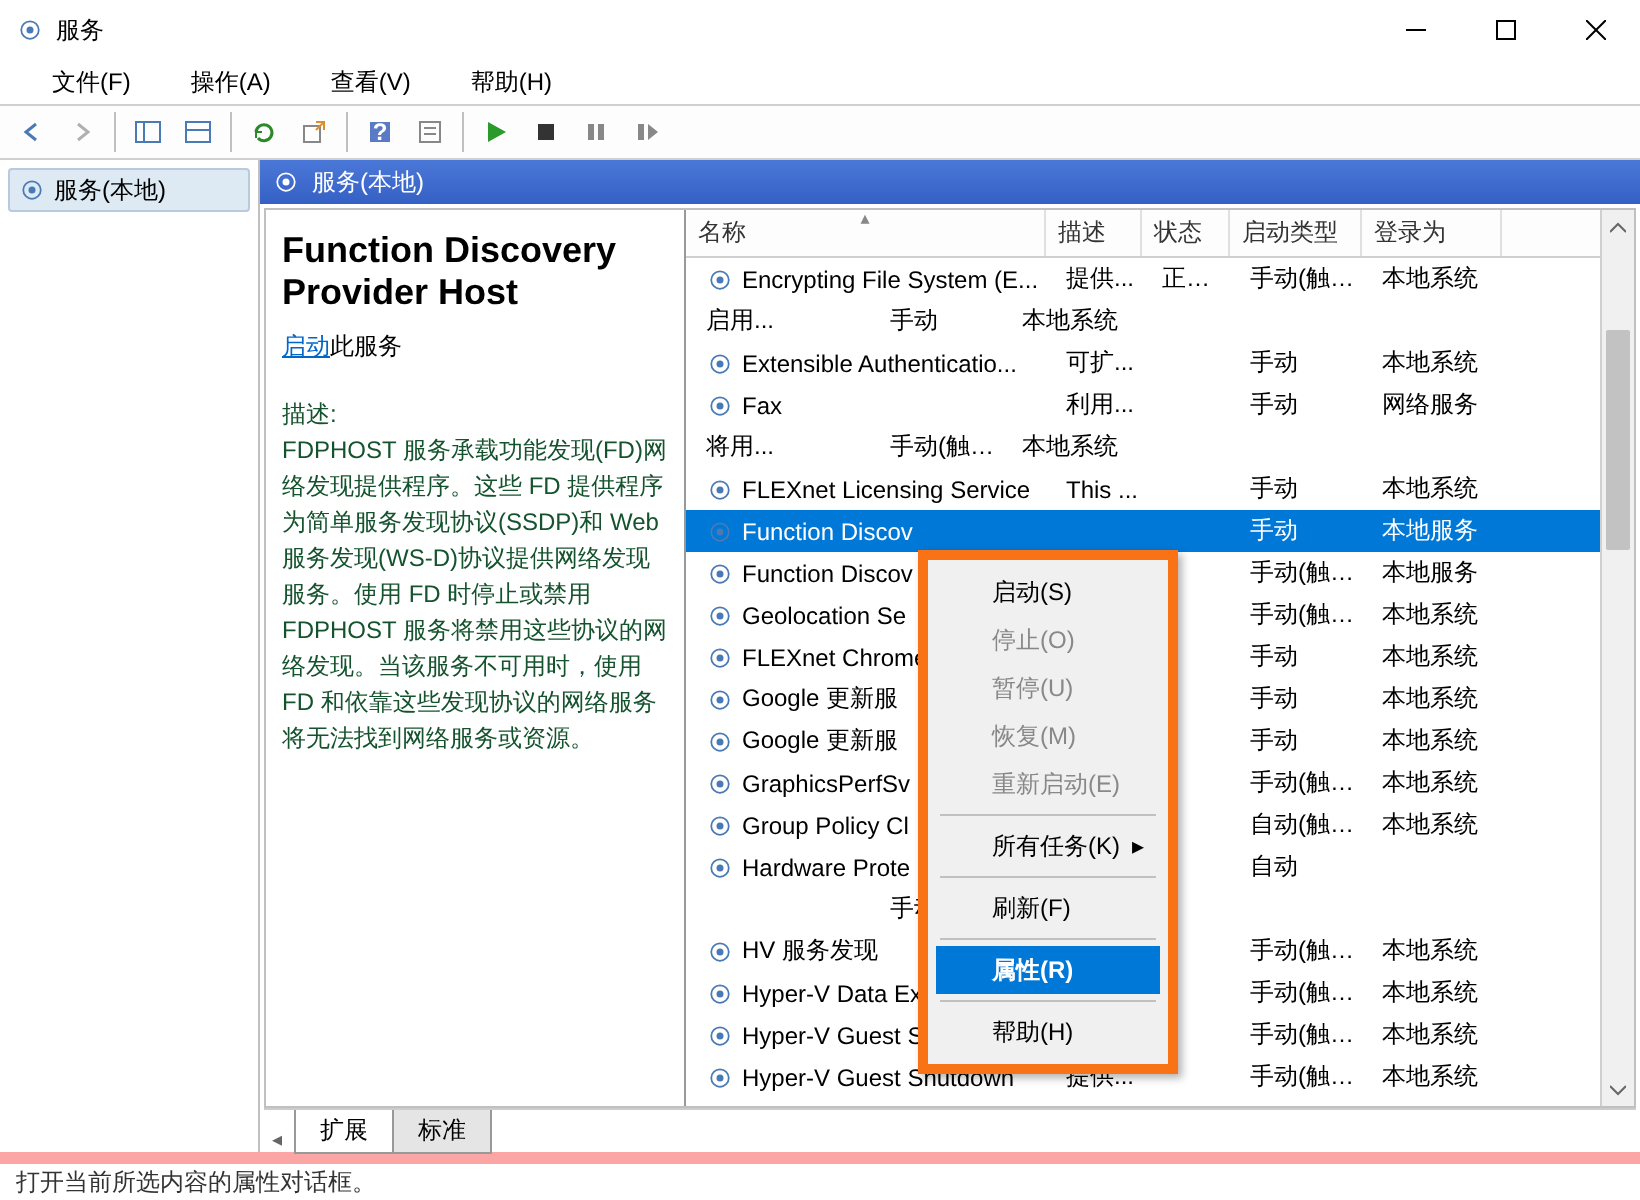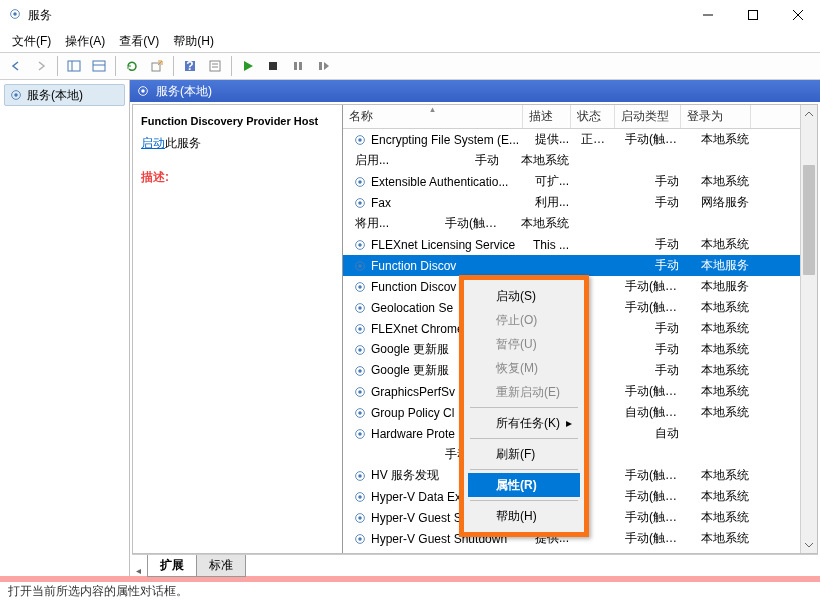--- a/index.html
+++ b/index.html
@@ -1,51 +1,51 @@
 <!DOCTYPE html>
 <html><head>
 <meta charset="utf-8">
 <style>
 * { margin:0; padding:0; box-sizing:border-box; font-family:"Microsoft YaHei","Segoe UI",sans-serif; font-size:12px; }
 body { background:#fff; width:820px; height:600px; overflow:hidden; position:relative; }
 .titlebar { height:30px; display:flex; align-items:center; padding:0 0 0 8px; justify-content:space-between; }
-.title-left { display:flex; gap:6px; }
+.title-left { display:flex; align-items:center; gap:6px; }
 .win-controls { display:flex; }
 .win-btn { width:45px; height:30px; display:flex; align-items:center; justify-content:center; }
-.menubar { height:22px; display:flex; align-items:center; padding:0 6px; gap:2px; }
+.menubar { height:22px; display:flex; align-items:center; padding:0 20px; gap:18px; }
 .menu-item { padding:2px 6px; }
 .toolbar { height:28px; border-top:1px solid #d0d0d0; border-bottom:1px solid #d0d0d0; display:flex; align-items:center; padding:0 4px; gap:1px; background:#fdfdfd; }
 .tool-sep { width:1px; height:20px; background:#c0c0c0; margin:0 3px; }
 .tool-btn { width:24px; height:22px; display:flex; align-items:center; justify-content:center; border:1px solid transparent; }
 .main-area { display:flex; height:calc(100% - 30px - 22px - 28px - 24px); }
 .left-pane { width:130px; border-right:1px solid #c0c0c0; padding:4px; }
 .tree-node { height:22px; display:flex; align-items:center; padding:0 4px; gap:4px; background:#ddeaf3; border:1px solid #b8cadd; border-radius:2px; }
 .right-pane { flex:1; display:flex; flex-direction:column; position:relative; }
 .right-header { height:22px; background:linear-gradient(180deg,#4a78d8 0%,#3560c5 100%); color:#fff; display:flex; align-items:center; padding:0 6px; gap:6px; }
 .right-body { flex:1; display:flex; border:1px solid #c0c0c0; margin:2px 2px 0 2px; }
 .detail-pane { width:210px; border-right:1px solid #999; padding:10px 8px; position:relative; }
-.detail-title { font-weight:bold; margin-bottom:8px; font-size:11px; }
+.detail-title { font-weight:bold; margin-bottom:8px; font-size:18px; }
 .detail-link { color:#0066cc; text-decoration:underline; cursor:pointer; }
-.detail-desc { margin-top:16px; color:#ef4444; line-height:1.5;font-weight:bold; }
-.list-pane { flex:1; position:relative; overflow:hidden;text-align:right; }
+.detail-desc { margin-top:16px; color:#14532d; line-height:1.5; }
+.list-pane { flex:1; position:relative; overflow:hidden; }
 .list-header { height:24px; border-bottom:1px solid #d0d0d0; display:flex; background:#fdfdfd; }
 .col-h { display:flex; align-items:center; padding:0 6px; border-right:1px solid #e0e0e0; color:#333; position:relative; }
 .list-body { overflow:hidden; height:calc(100% - 24px); position:relative; }
 .row { height:21px; display:flex; align-items:center; padding-left:4px; white-space:nowrap; }
 .row.sel { background:#0078d7; color:#fff; }
 .cell { padding:0 6px; overflow:hidden; text-overflow:ellipsis; }
 .c-name{width:180px;display:flex;align-items:center;gap:4px}
 .c-desc{width:48px} .c-state{width:44px} .c-start{width:66px} .c-logon{width:70px}
 .gear-icon { width:14px; height:14px; flex:none; }
 .scroll-v { position:absolute; right:0; top:0; bottom:0; width:17px; background:#f0f0f0; border-left:1px solid #d0d0d0; }
 .scroll-btn { height:17px; display:flex; align-items:center; justify-content:center; background:#f0f0f0; }
 .scroll-thumb { position:absolute; left:2px; right:2px; background:#c2c2c2; border-radius:1px; }
 .tabs { height:22px; display:flex; align-items:flex-end; padding-left:4px; border-top:1px solid #ccc; margin:0 2px; }
 .tab { padding:2px 12px; border:1px solid #999; border-top:none; background:#e5e5e5; margin-right:-1px; position:relative; top:1px; }
-.tab.active { background:#fff; font-weight:bold; }
+.tab.active { background:#fff; font-weight:normal; }
 .statusbar { height:24px; border-top:6px solid #fca5a5; display:flex; align-items:center; padding:0 8px; color:#333; }
 .context-menu { position:absolute; background:#f0f0f0; border:5px solid #f97316; box-shadow:2px 2px 4px rgba(0,0,0,0.3); z-index:100; padding:4px; }
 .ctx-item { height:24px; display:flex; align-items:center; padding:0 28px 0 28px; position:relative; white-space:nowrap; }
 .ctx-item.dis { color:#888; }
 .ctx-item.hl { background:#0078d7; color:#fff; font-weight:bold; }
 .ctx-sep { height:1px; background:#c0c0c0; margin:3px 2px; }
 .ctx-arrow { position:absolute; right:8px; }
 .sort-arrow { position:absolute; left:50%; top:-1px; transform:translateX(-50%); color:#888; font-size:9px; }
 </style>
 </head>
@@ -184,20 +184,21 @@
     </div>
 
     <div class="right-body">
       <div class="detail-pane">
         <div class="detail-title">Function Discovery Provider Host</div>
         <div style="margin-top:4px">
           <span class="detail-link">启动</span><span>此服务</span>
         </div>
         <div class="detail-desc">
           <div>描述:</div>
+          <div>FDPHOST 服务承载功能发现(FD)网络发现提供程序。这些 FD 提供程序为简单服务发现协议(SSDP)和 Web 服务发现(WS-D)协议提供网络发现服务。使用 FD 时停止或禁用 FDPHOST 服务将禁用这些协议的网络发现。当该服务不可用时，使用 FD 和依靠这些发现协议的网络服务将无法找到网络服务或资源。</div>
         </div>
       </div>
 
       <div class="list-pane">
         <div class="list-header">
           <div class="col-h c-name">
               <span>名称</span>
               <span class="sort-arrow">▴</span>
             </div>
           <div class="col-h c-desc">描述</div>

